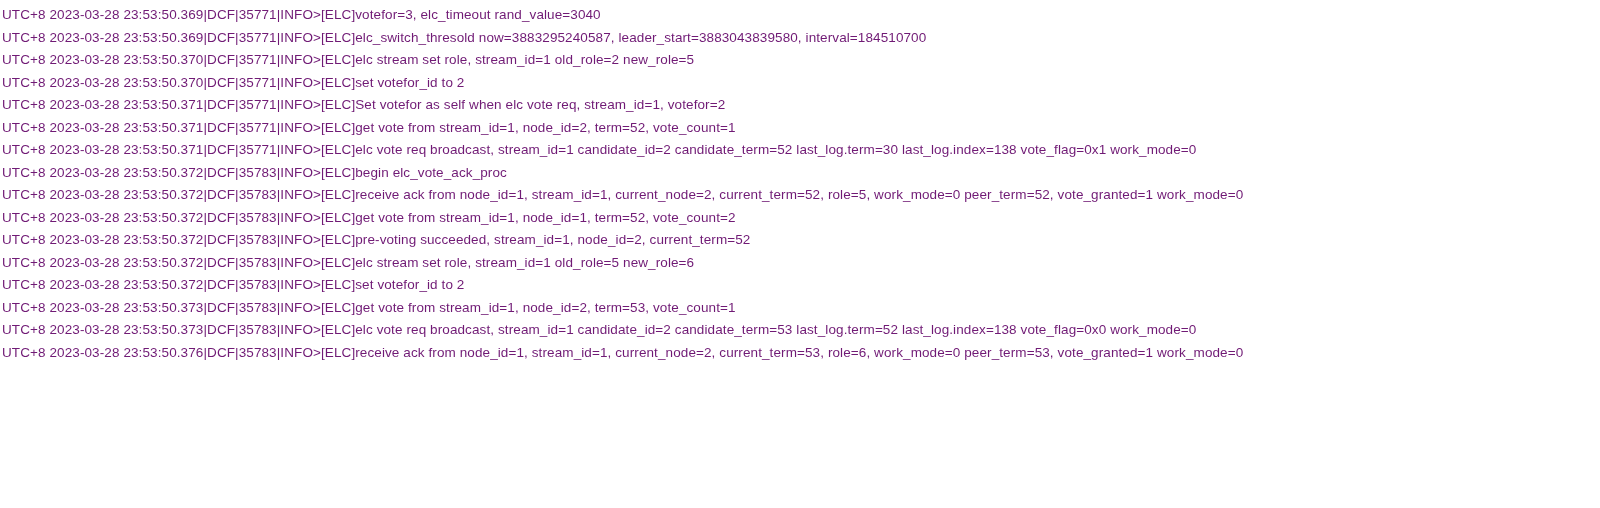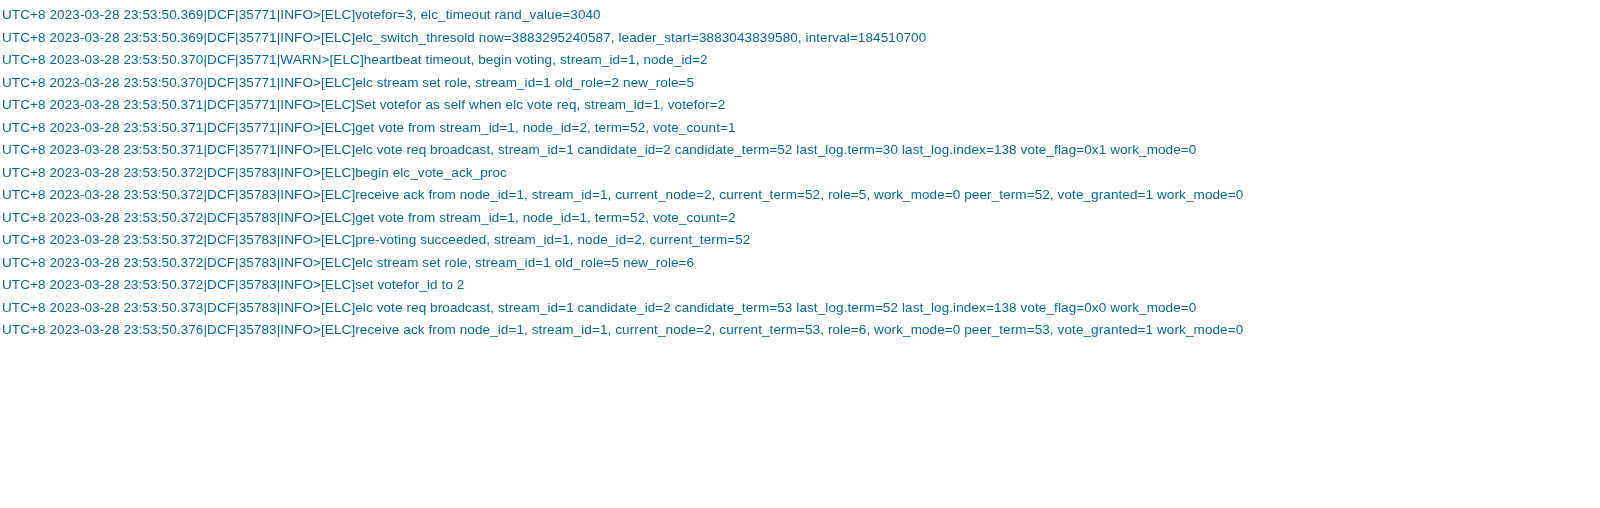--- a/index.html
+++ b/index.html
@@ -5,41 +5,42 @@
   html, body {
     margin: 0;
     padding: 0;
     background: #ffffff;
     width: 1600px;
   }
   .log-container {
     font-family: "Microsoft YaHei", "Segoe UI", Arial, sans-serif;
     font-size: 13.5px;
     line-height: 22.5px;
-    color: #0369a1;
+    color: #701a75;
     white-space: nowrap;
     padding: 4px 0 0 2px;
     letter-spacing: 0.1px;
   }
   .log-line {
     display: block;
   }
 </style>
 </head>
 <body>
 
 <div class="log-container" id="log-root">
     <div class="log-line"><span>UTC+8 2023-03-28 23:53:50.369</span>|<span>DCF</span>|<span>35771</span>|<span>INFO</span>&gt;<span>[ELC]</span><span>votefor=3, elc_timeout rand_value=3040</span></div>
     <div class="log-line"><span>UTC+8 2023-03-28 23:53:50.369</span>|<span>DCF</span>|<span>35771</span>|<span>INFO</span>&gt;<span>[ELC]</span><span>elc_switch_thresold now=3883295240587, leader_start=3883043839580, interval=184510700</span></div>
-    <div class="log-line"><span>UTC+8 2023-03-28 23:53:50.370</span>|<span>DCF</span>|<span>35771</span>|<span>WARN</span>&gt;<span>[ELC]</span><span>heartbeat timeout, begin voting, stream_id=1, node_id=2</span></div>
     <div class="log-line"><span>UTC+8 2023-03-28 23:53:50.370</span>|<span>DCF</span>|<span>35771</span>|<span>INFO</span>&gt;<span>[ELC]</span><span>elc stream set role, stream_id=1 old_role=2 new_role=5</span></div>
+    <div class="log-line"><span>UTC+8 2023-03-28 23:53:50.370</span>|<span>DCF</span>|<span>35771</span>|<span>INFO</span>&gt;<span>[ELC]</span><span>set votefor_id to 2</span></div>
     <div class="log-line"><span>UTC+8 2023-03-28 23:53:50.371</span>|<span>DCF</span>|<span>35771</span>|<span>INFO</span>&gt;<span>[ELC]</span><span>Set votefor as self when elc vote req, stream_id=1, votefor=2</span></div>
     <div class="log-line"><span>UTC+8 2023-03-28 23:53:50.371</span>|<span>DCF</span>|<span>35771</span>|<span>INFO</span>&gt;<span>[ELC]</span><span>get vote from stream_id=1, node_id=2, term=52, vote_count=1</span></div>
     <div class="log-line"><span>UTC+8 2023-03-28 23:53:50.371</span>|<span>DCF</span>|<span>35771</span>|<span>INFO</span>&gt;<span>[ELC]</span><span>elc vote req broadcast, stream_id=1 candidate_id=2 candidate_term=52 last_log.term=30 last_log.index=138 vote_flag=0x1 work_mode=0</span></div>
     <div class="log-line"><span>UTC+8 2023-03-28 23:53:50.372</span>|<span>DCF</span>|<span>35783</span>|<span>INFO</span>&gt;<span>[ELC]</span><span>begin elc_vote_ack_proc</span></div>
     <div class="log-line"><span>UTC+8 2023-03-28 23:53:50.372</span>|<span>DCF</span>|<span>35783</span>|<span>INFO</span>&gt;<span>[ELC]</span><span>receive ack from node_id=1, stream_id=1, current_node=2, current_term=52, role=5, work_mode=0 peer_term=52, vote_granted=1 work_mode=0</span></div>
     <div class="log-line"><span>UTC+8 2023-03-28 23:53:50.372</span>|<span>DCF</span>|<span>35783</span>|<span>INFO</span>&gt;<span>[ELC]</span><span>get vote from stream_id=1, node_id=1, term=52, vote_count=2</span></div>
     <div class="log-line"><span>UTC+8 2023-03-28 23:53:50.372</span>|<span>DCF</span>|<span>35783</span>|<span>INFO</span>&gt;<span>[ELC]</span><span>pre-voting succeeded, stream_id=1, node_id=2, current_term=52</span></div>
     <div class="log-line"><span>UTC+8 2023-03-28 23:53:50.372</span>|<span>DCF</span>|<span>35783</span>|<span>INFO</span>&gt;<span>[ELC]</span><span>elc stream set role, stream_id=1 old_role=5 new_role=6</span></div>
     <div class="log-line"><span>UTC+8 2023-03-28 23:53:50.372</span>|<span>DCF</span>|<span>35783</span>|<span>INFO</span>&gt;<span>[ELC]</span><span>set votefor_id to 2</span></div>
+    <div class="log-line"><span>UTC+8 2023-03-28 23:53:50.373</span>|<span>DCF</span>|<span>35783</span>|<span>INFO</span>&gt;<span>[ELC]</span><span>get vote from stream_id=1, node_id=2, term=53, vote_count=1</span></div>
     <div class="log-line"><span>UTC+8 2023-03-28 23:53:50.373</span>|<span>DCF</span>|<span>35783</span>|<span>INFO</span>&gt;<span>[ELC]</span><span>elc vote req broadcast, stream_id=1 candidate_id=2 candidate_term=53 last_log.term=52 last_log.index=138 vote_flag=0x0 work_mode=0</span></div>
     <div class="log-line"><span>UTC+8 2023-03-28 23:53:50.376</span>|<span>DCF</span>|<span>35783</span>|<span>INFO</span>&gt;<span>[ELC]</span><span>receive ack from node_id=1, stream_id=1, current_node=2, current_term=53, role=6, work_mode=0 peer_term=53, vote_granted=1 work_mode=0</span></div>
   </div>
 
 </body></html>

